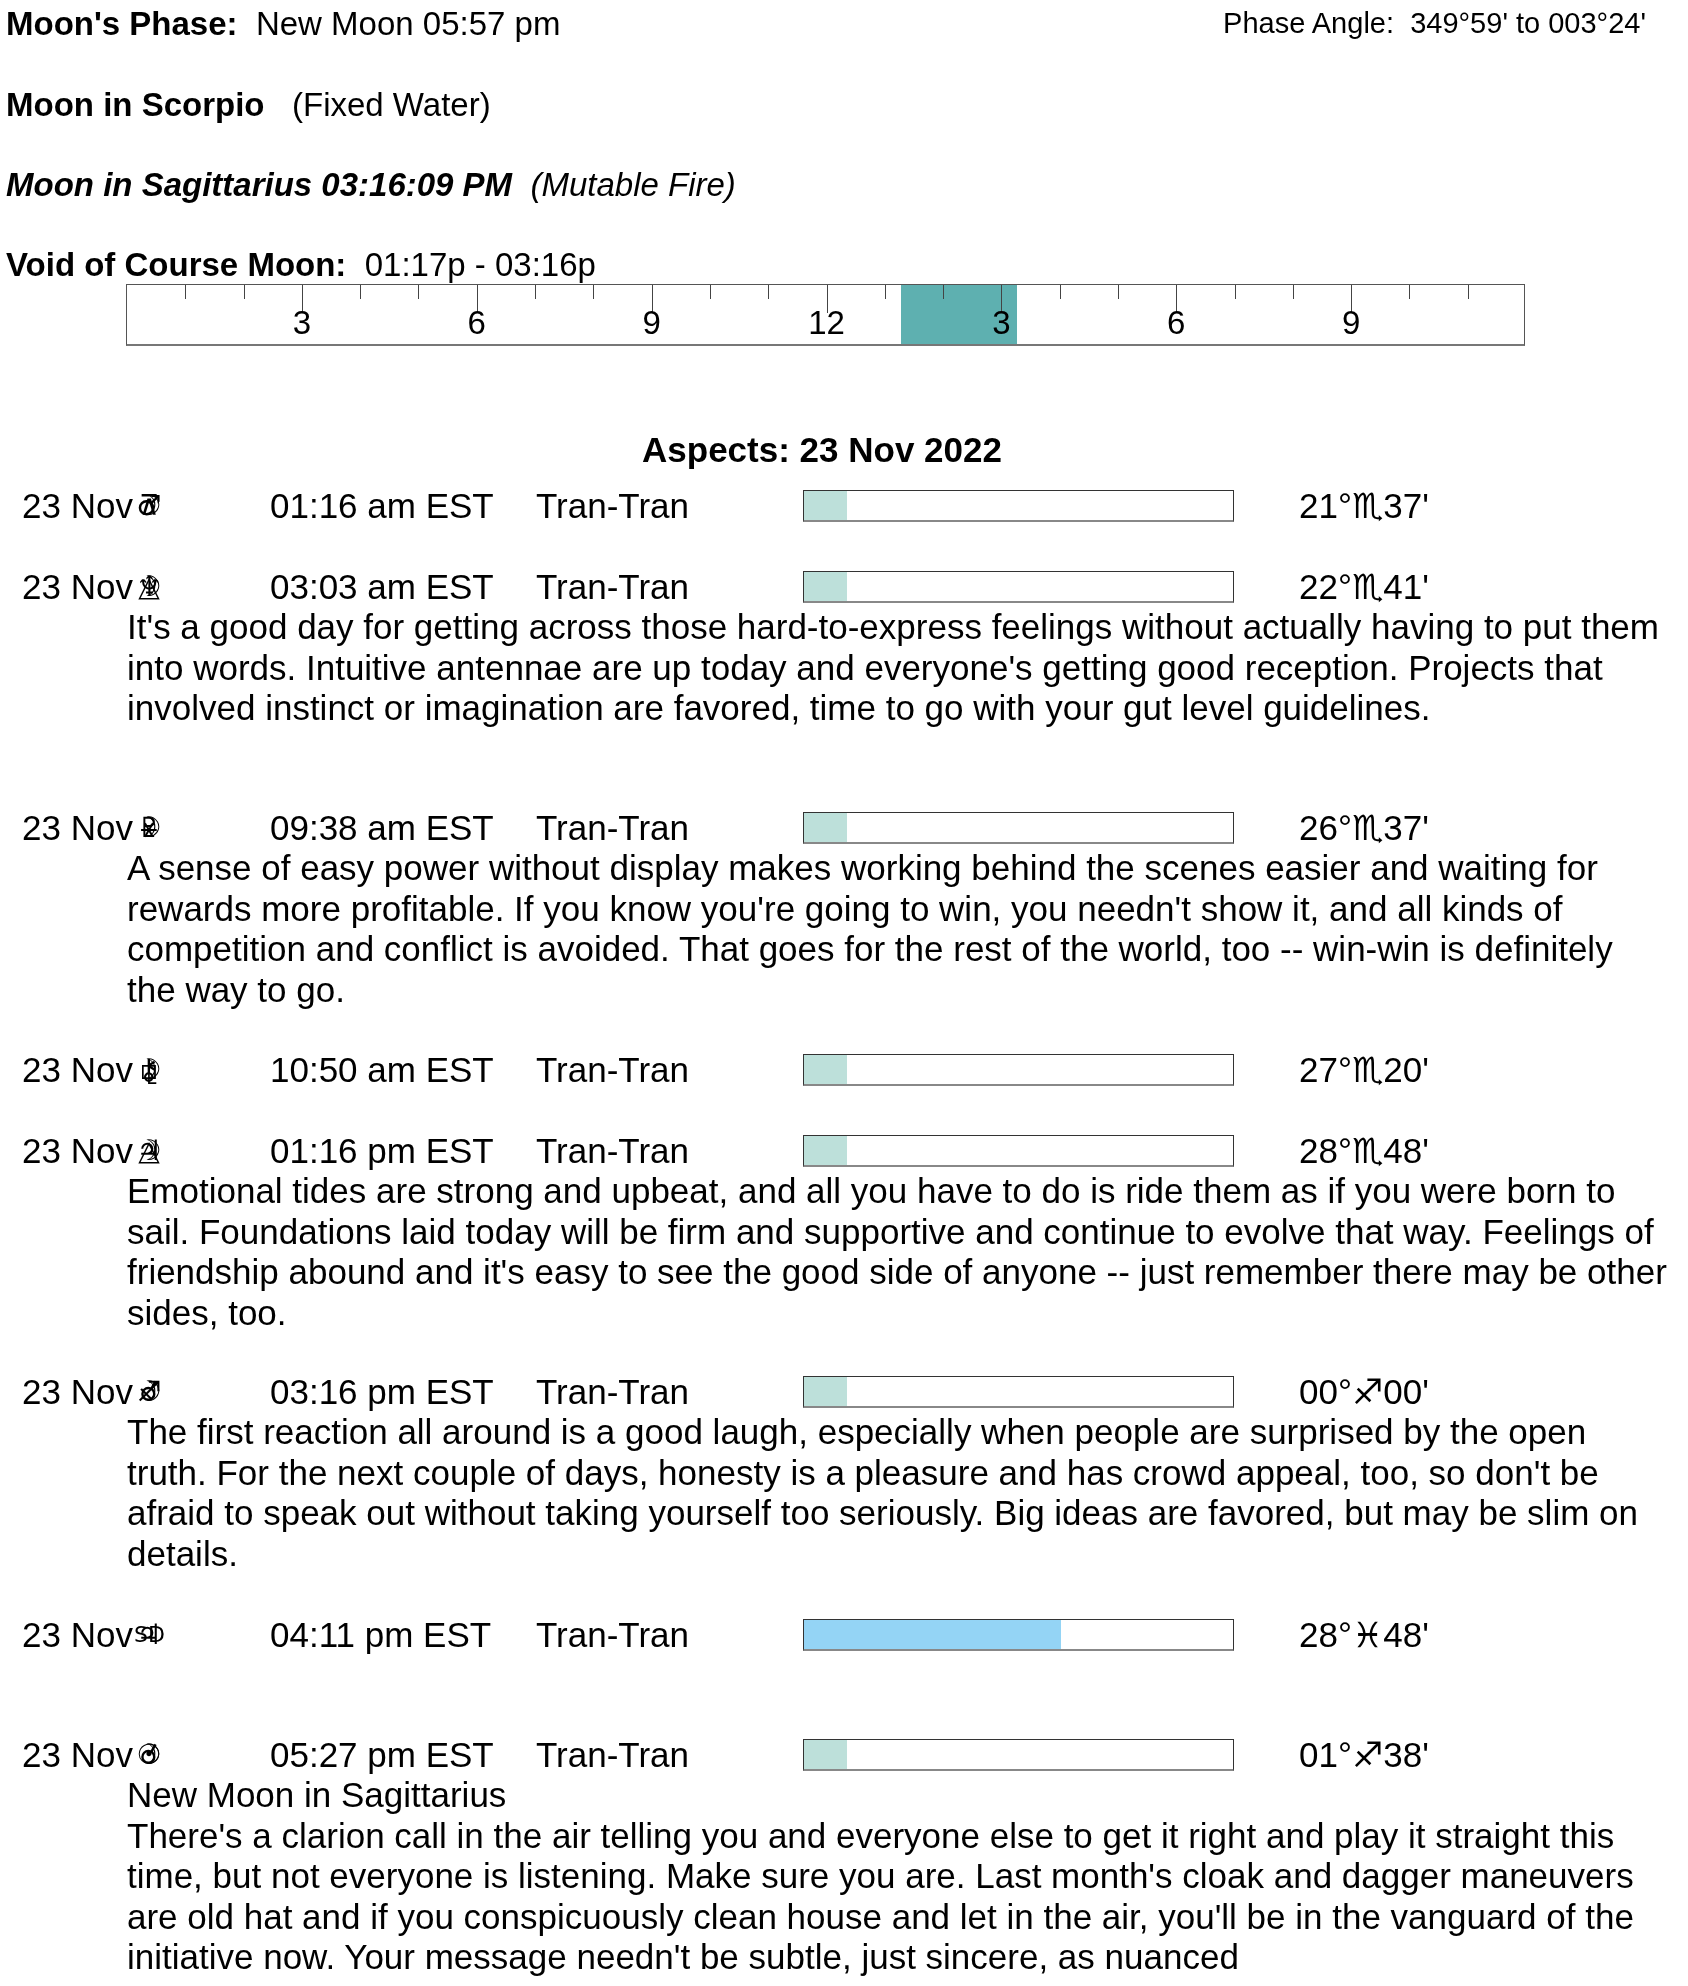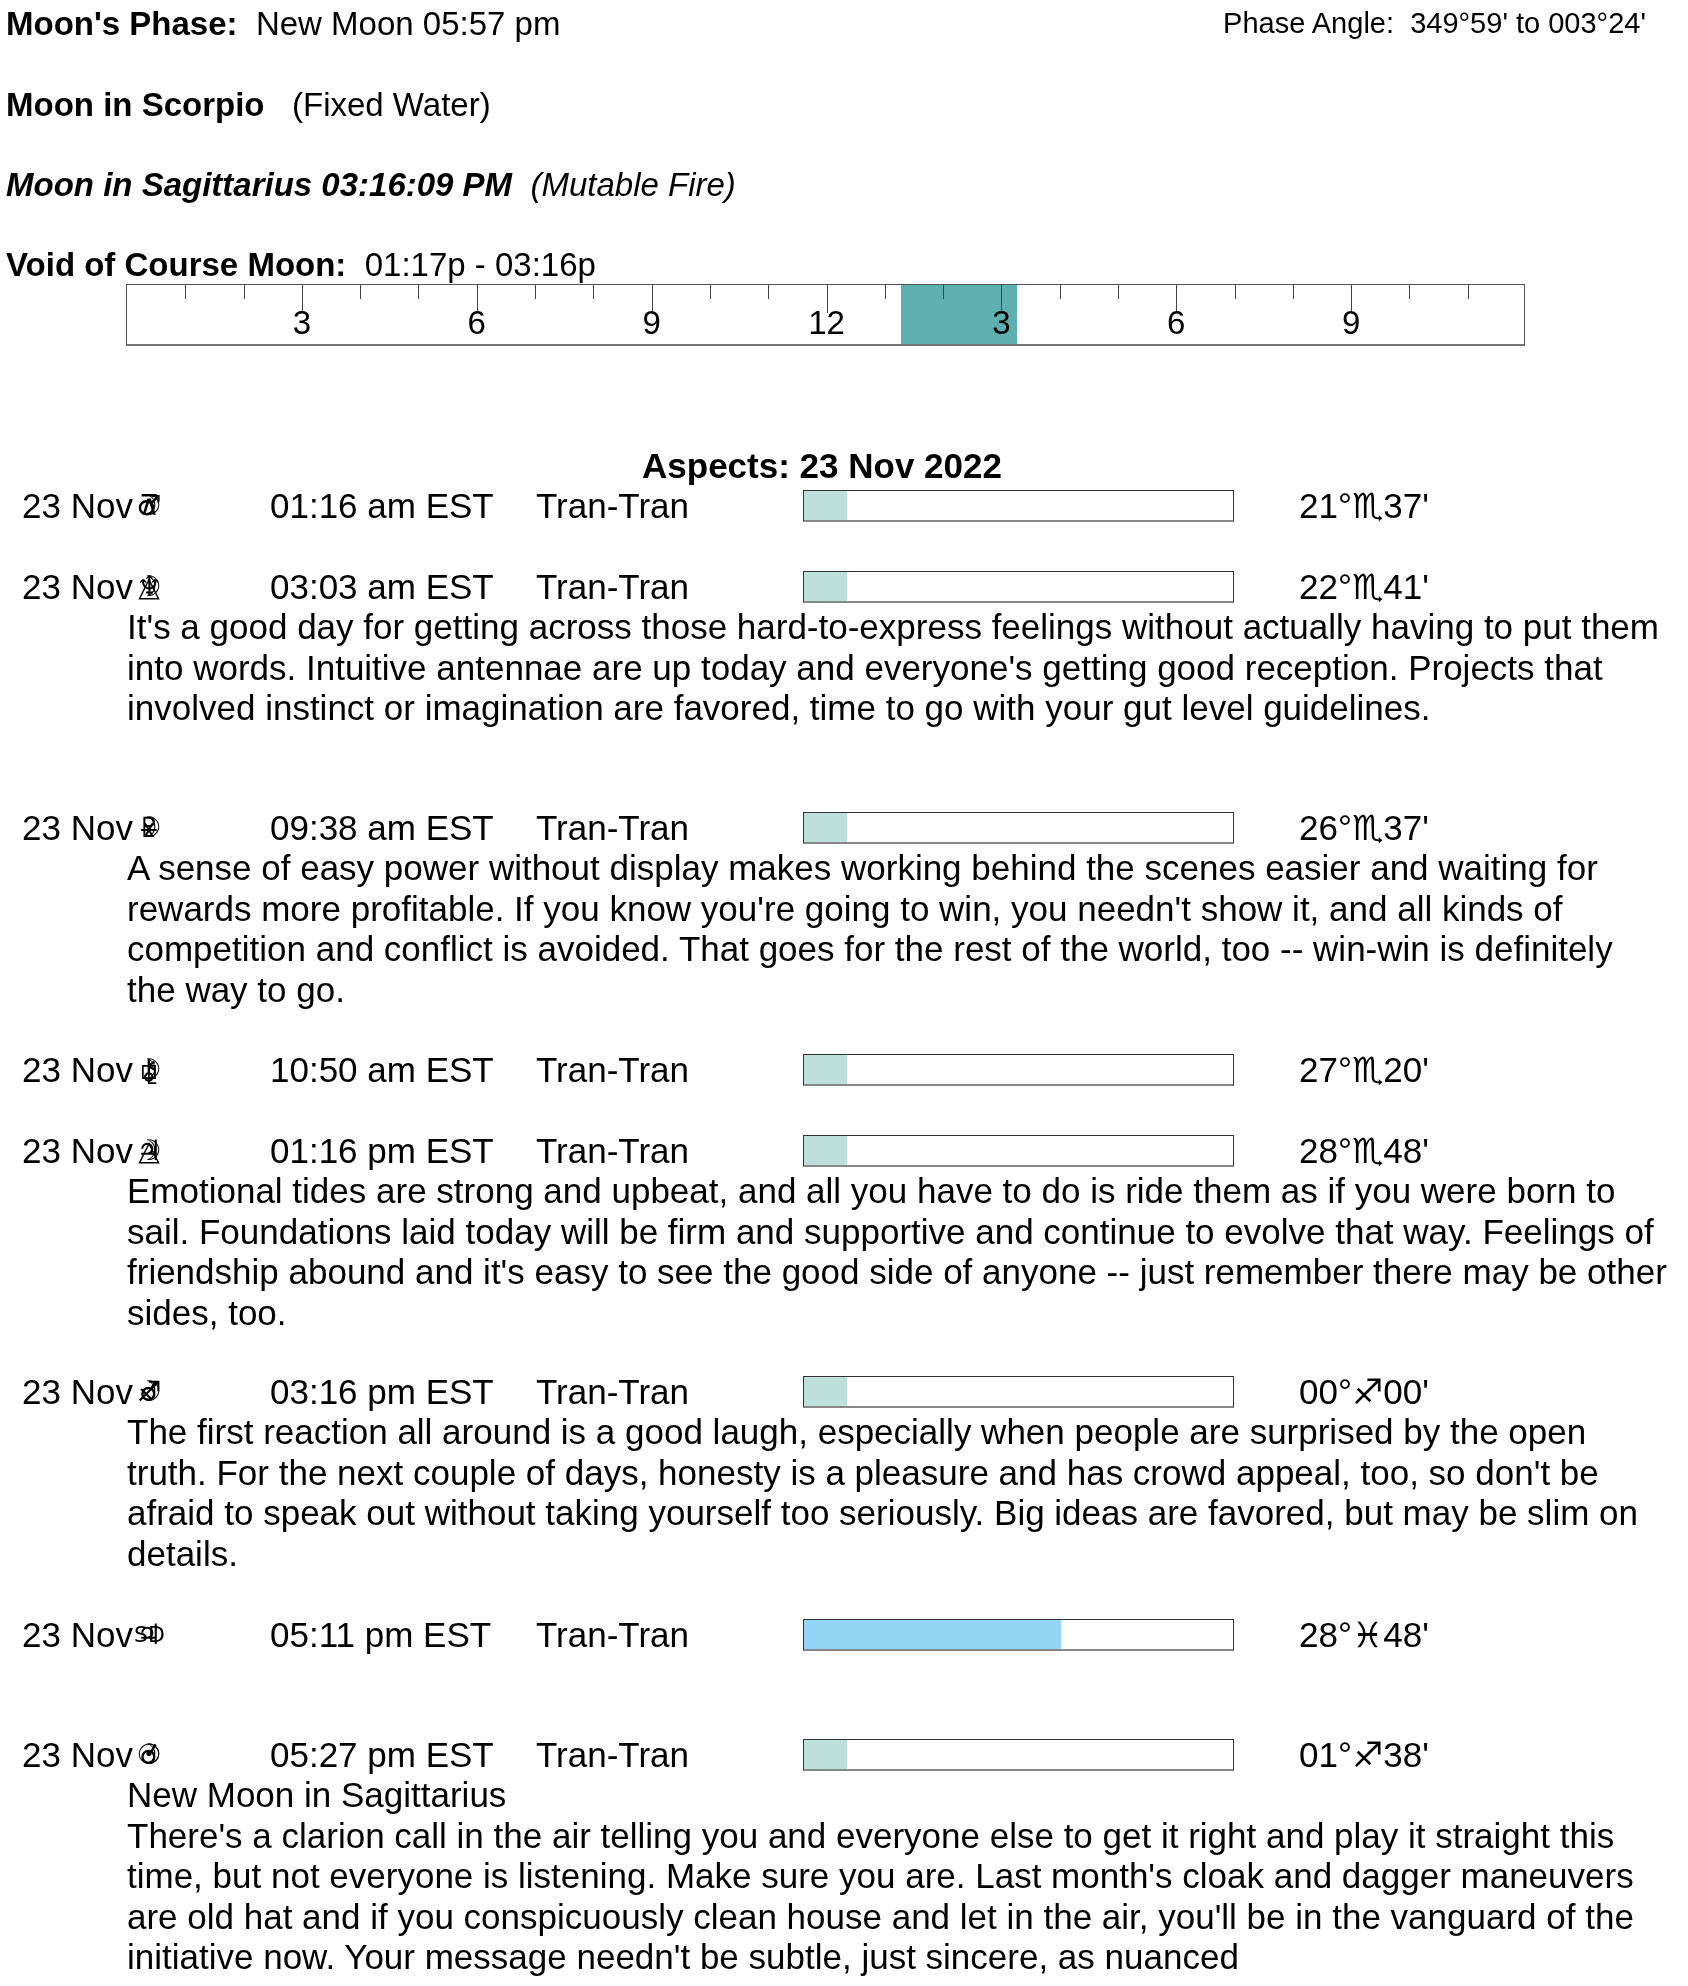--- a/index.html
+++ b/index.html
@@ -17,21 +17,21 @@
   .timeline {
     position: absolute; left: 126px; top: 284px; width: 1399px; height: 62px;
     border: 1px solid #555; border-bottom: 2px solid #777; box-sizing: border-box; background: #fff;
   }
   .voc-fill { position: absolute; top: 0; bottom: 0; background: #5eb0b0; }
   .tick { position: absolute; top: 0; width: 1px; background: #444; }
   .tick.short { height: 14px; }
   .tick.long { height: 28px; }
   .tl-label { position: absolute; top: 18px; font-size: 33px; line-height: 40px; transform: translateX(-50%); }
 
-  .aspects-title { position: absolute; left: 0; width: 1644px; top: 446px; text-align: center;
+  .aspects-title { position: absolute; left: 0; width: 1644px; top: 430px; text-align: center;
     font-weight: bold; font-size: 35px; line-height: 40px; }
 
   .row { position: absolute; left: 0; width: 1688px; }
   .row-head { position: relative; height: 40px; font-size: 35px; line-height: 40px; }
   .row-head span { position: absolute; top: 0; white-space: nowrap; }
   .c-date { left: 22px; }
   .c-glyphs { left: 134px; }
   .c-time { left: 270px; }
   .c-type { left: 536px; }
   .c-pos { left: 1299px; }
@@ -214,21 +214,21 @@
       </div>
     </div>
     <div class="row" style="top: 1615px;">
       <div class="row-head">
         <span class="c-date">23 Nov</span>
         <span class="c-glyphs">
           <span class="glyph">♃</span> 
           <span class="glyph sd">SD</span> 
           <span class="glyph"></span>
         </span>
-        <span class="c-time">05:11 pm EST</span>
+        <span class="c-time">04:11 pm EST</span>
         <span class="c-type">Tran-Tran</span>
         <div class="strength">
           <div class="strength-fill" style="width:60%;background:#94d4f5;"></div>
         </div>
         <span class="c-pos">28°♓48'</span>
       </div>
     </div>
     <div class="row" style="top: 1735px;">
       <div class="row-head">
         <span class="c-date">23 Nov</span>

